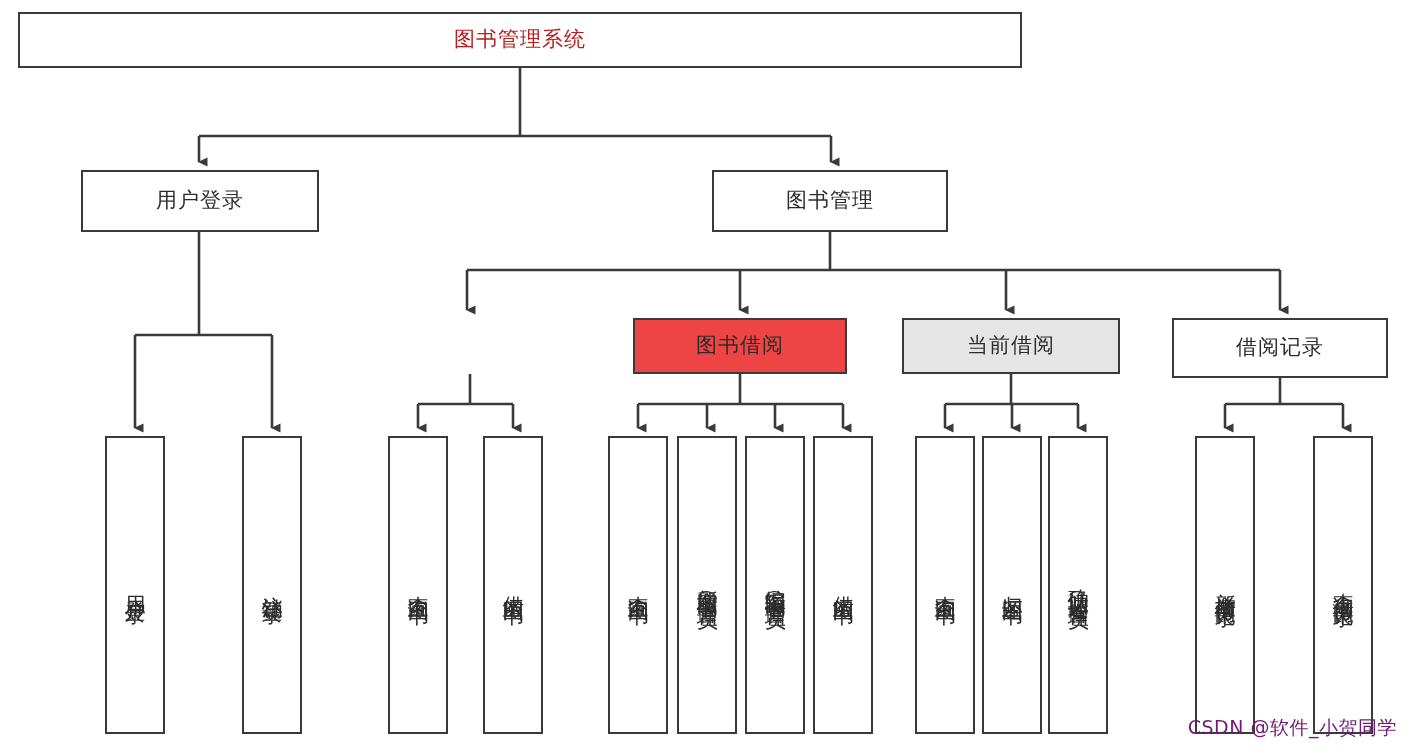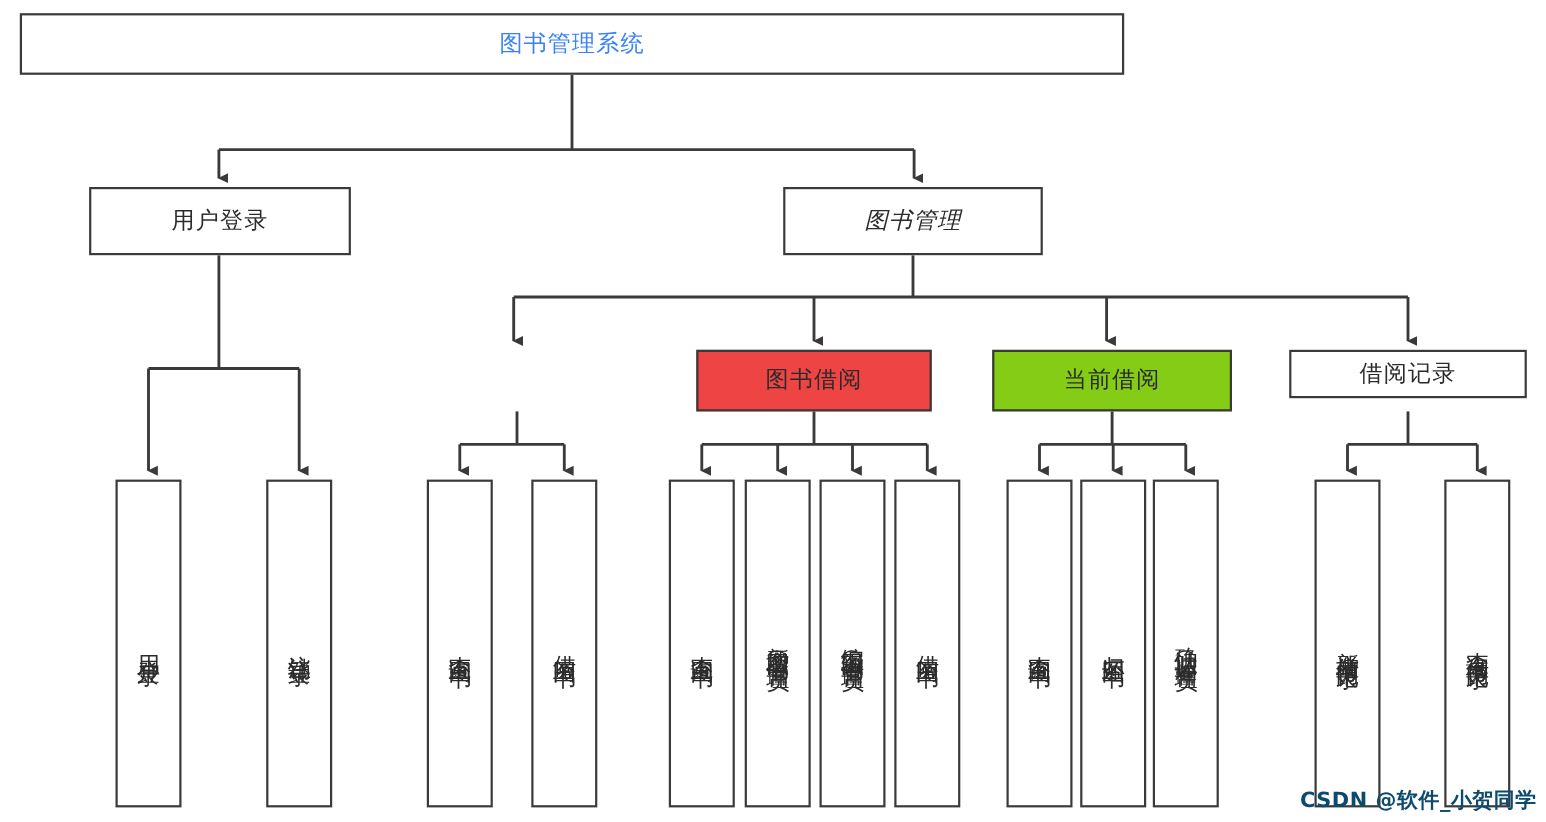--- a/index.html
+++ b/index.html
@@ -136,37 +136,37 @@
         <path d="M1280,374 L1280,404"></path>
         <path d="M1225,404 L1343,404"></path>
         <path d="M1225,404 L1225,428" marker-end="url(#arrowhead)"></path>
         <path d="M1343,404 L1343,428" marker-end="url(#arrowhead)"></path>
       </g>
 
     </g>
   </svg>
 
   <div class="node-box" id="node-root" style="left: 18px; top: 12px; width: 1004px; height: 56px; border-color: rgb(58, 58, 58); background: rgb(255, 255, 255);">
-    <span class="node-label-h" style="color: #3b82f6;">图书管理系统</span>
+    <span class="node-label-h" style="color: #b91c1c;">图书管理系统</span>
   </div>
 
   <div class="node-box" id="node-l1-0" style="left: 81px; top: 170px; width: 238px; height: 62px; border-color: rgb(58, 58, 58); background: rgb(255, 255, 255);">
     <span class="node-label-h" style="color: rgb(43, 43, 43);">用户登录</span>
   </div>
   <div class="node-box" id="node-l1-1" style="left: 712px; top: 170px; width: 236px; height: 62px; border-color: rgb(58, 58, 58); background: rgb(255, 255, 255);">
-    <span class="node-label-h" style="color: rgb(43, 43, 43); font-style: italic;">图书管理</span>
+    <span class="node-label-h" style="color: rgb(43, 43, 43);">图书管理</span>
   </div>
 
   <div class="node-box" id="node-l2-1" style="left: 633px; top: 318px; width: 214px; height: 56px; border-color: rgb(58, 58, 58); background: #ef4444;">
     <span class="node-label-h" style="color: rgb(43, 43, 43);">图书借阅</span>
   </div>
-  <div class="node-box" id="node-l2-2" style="left: 902px; top: 318px; width: 218px; height: 56px; border-color: rgb(58, 58, 58); background: #84cc16;">
+  <div class="node-box" id="node-l2-2" style="left: 902px; top: 318px; width: 218px; height: 56px; border-color: rgb(58, 58, 58); background: #e5e5e5;">
     <span class="node-label-h" style="color: rgb(43, 43, 43);">当前借阅</span>
   </div>
-  <div class="node-box" id="node-l2-3" style="left: 1172px; top: 318px; width: 216px; height: 44px; border-color: rgb(58, 58, 58); background: rgb(255, 255, 255);">
+  <div class="node-box" id="node-l2-3" style="left: 1172px; top: 318px; width: 216px; height: 60px; border-color: rgb(58, 58, 58); background: rgb(255, 255, 255);">
     <span class="node-label-h" style="color: rgb(43, 43, 43);">借阅记录</span>
   </div>
 
   <div class="node-box leaf" id="node-leaf-0" style="left: 105px; top: 436px; width: 60px; height: 298px; border-color: rgb(58, 58, 58); background: rgb(255, 255, 255);">
     <span class="node-label-v" style="color: rgb(43, 43, 43);">用户登录</span>
   </div>
   <div class="node-box leaf" id="node-leaf-1" style="left: 242px; top: 436px; width: 60px; height: 298px; border-color: rgb(58, 58, 58); background: rgb(255, 255, 255);">
     <span class="node-label-v" style="color: rgb(43, 43, 43);">注销登录</span>
   </div>
   <div class="node-box leaf" id="node-leaf-2" style="left: 388px; top: 436px; width: 60px; height: 298px; border-color: rgb(58, 58, 58); background: rgb(255, 255, 255);">
@@ -196,14 +196,14 @@
   <div class="node-box leaf" id="node-leaf-10" style="left: 1048px; top: 436px; width: 60px; height: 298px; border-color: rgb(58, 58, 58); background: rgb(255, 255, 255);">
     <span class="node-label-v" style="color: rgb(43, 43, 43);">确认归还（管理员）</span>
   </div>
   <div class="node-box leaf" id="node-leaf-11" style="left: 1195px; top: 436px; width: 60px; height: 298px; border-color: rgb(58, 58, 58); background: rgb(255, 255, 255);">
     <span class="node-label-v" style="color: rgb(43, 43, 43);">新增借阅记录</span>
   </div>
   <div class="node-box leaf" id="node-leaf-12" style="left: 1313px; top: 436px; width: 60px; height: 298px; border-color: rgb(58, 58, 58); background: rgb(255, 255, 255);">
     <span class="node-label-v" style="color: rgb(43, 43, 43);">查询借阅记录</span>
   </div>
 
-  <div id="watermark" style="color: #0c4a6e; font-weight: bold;">CSDN @软件_小贺同学</div>
+  <div id="watermark" style="color: #701a75;">CSDN @软件_小贺同学</div>
 </div>
 
 </body></html>

